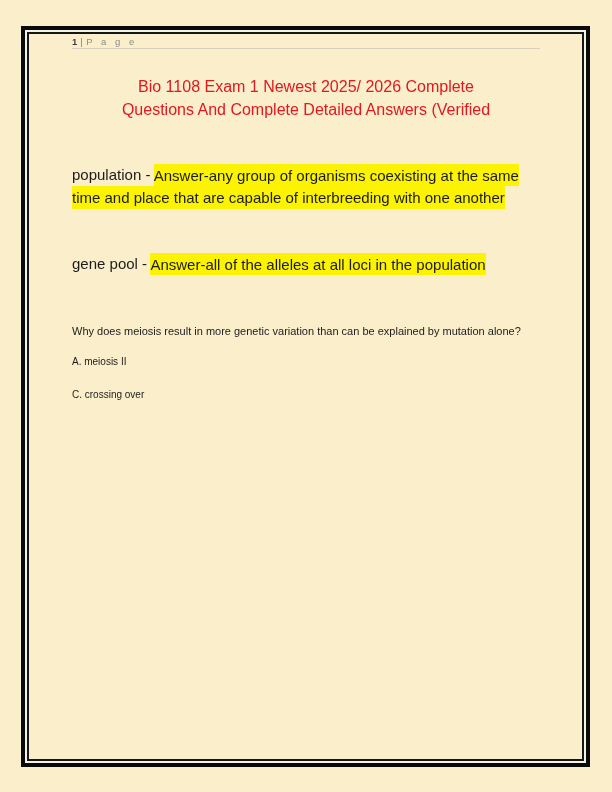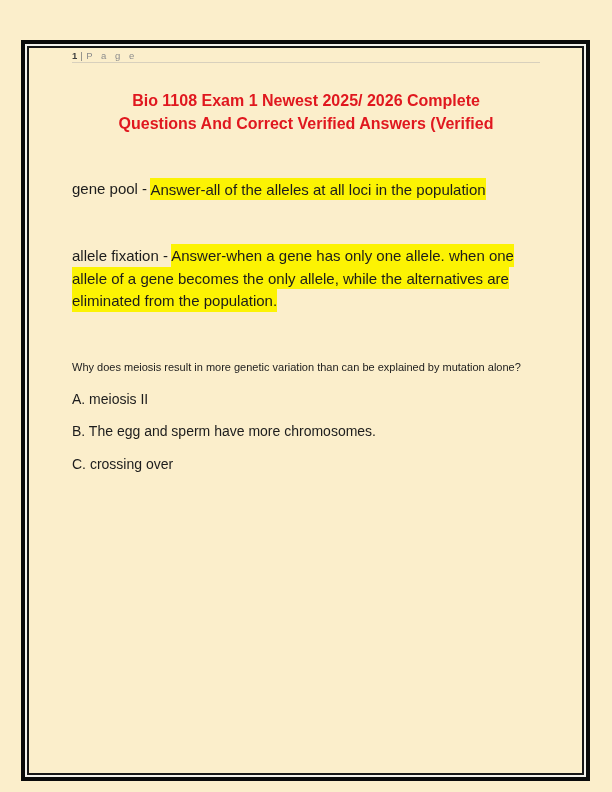--- a/index.html
+++ b/index.html
@@ -12,21 +12,21 @@
   body{background:var(--paper);}
   .canvas{
     position:relative;
     width:612px;height:792px;
     background:var(--paper);
     font-family:"Liberation Sans", sans-serif;
     overflow:hidden;
   }
   .frame{
     position:absolute;
-    left:21px;top:40px;
+    left:21px;top:26px;
     width:569px;height:741px;
     box-sizing:border-box;
     border:4px solid #0a0a0a;
     background:#f2f1ec;
     padding:2px;
   }
   .frame-inner{
     box-sizing:border-box;
     width:100%;height:100%;
     border:2px solid #161616;
@@ -44,21 +44,21 @@
   .pg-sep{color:#7f7f7f;margin:0 3px;}
   .pg-word{letter-spacing:3px;}
   .pg-rule{
     border:none;
     border-top:1px solid #d8d0bd;
     margin:1px 0 0 0;
   }
   .title{
     margin:26px 0 43px 0;
     font-size:16px;
-    font-weight:bold;
+    font-weight:normal;
     line-height:23px;
     text-align:center;
     color:var(--accent);
   }
   .qa{
     margin:0 0 44px 0;
     font-size:15px;
     line-height:22.5px;
     color:var(--ink);
   }
@@ -69,46 +69,45 @@
     padding:2.5px 0 3px 0;
   }
   .question{
     margin:0 0 9px 0;
     font-size:11px;
     line-height:22.5px;
     color:var(--ink);
   }
   .option{
     margin:0 0 10px 0;
-    font-size:14px;
+    font-size:10px;
     line-height:22.5px;
     color:var(--ink);
   }
 </style>
 </head>
 <body>
 
 <div class="canvas">
   <div class="frame">
     <div class="frame-inner">
 
       <div class="pg-header"><span class="pg-num">1</span><span class="pg-sep">|</span><span class="pg-word">P a g e</span></div>
       <hr class="pg-rule">
 
       <h1 class="title">
         <div>Bio 1108 Exam 1 Newest 2025/ 2026 Complete</div>
-        <div>Questions And Correct Verified Answers (Verified</div>
+        <div>Questions And Complete Detailed Answers (Verified</div>
       </h1>
 
+      <p class="qa"><span>population - </span><mark>Answer-any group of organisms coexisting at the same time and place that are capable of interbreeding with one another</mark></p>
 
       <p class="qa"><span>gene pool - </span><mark>Answer-all of the alleles at all loci in the population</mark></p>
 
-      <p class="qa"><span>allele fixation - </span><mark>Answer-when a gene has only one allele. when one allele of a gene becomes the only allele, while the alternatives are eliminated from the population.</mark></p>
 
       <p class="question">Why does meiosis result in more genetic variation than can be explained by mutation alone?</p>
 
       <p class="option">A. meiosis II</p>
-      <p class="option">B. The egg and sperm have more chromosomes.</p>
       <p class="option">C. crossing over</p>
 
     </div>
   </div>
 </div>
 
 </body></html>

